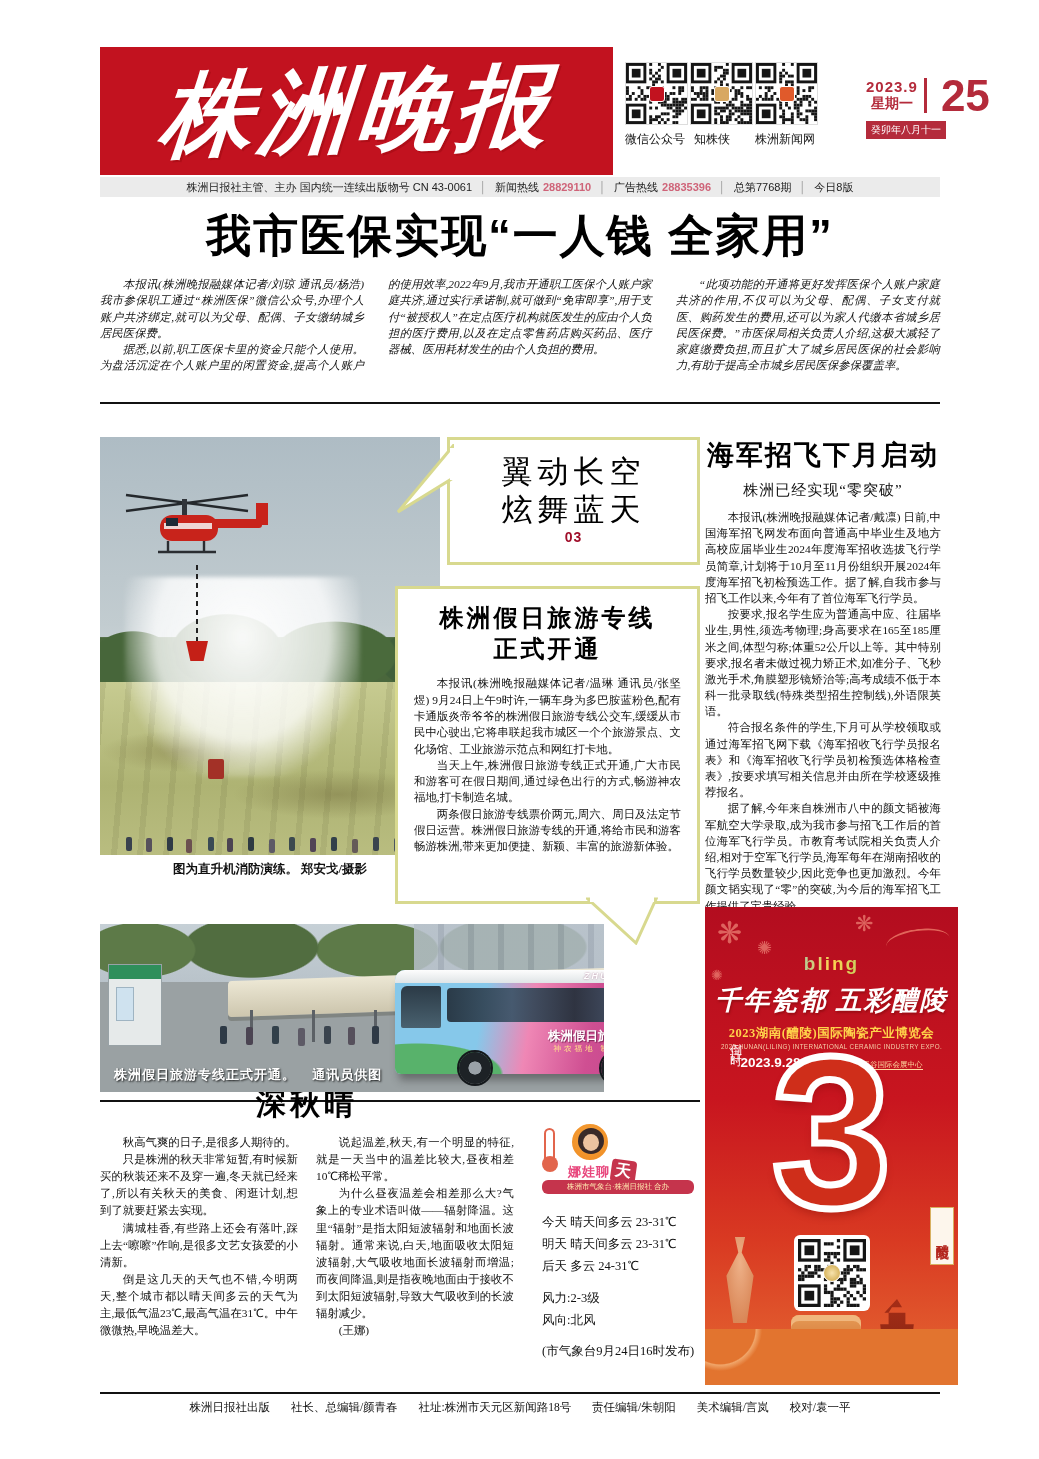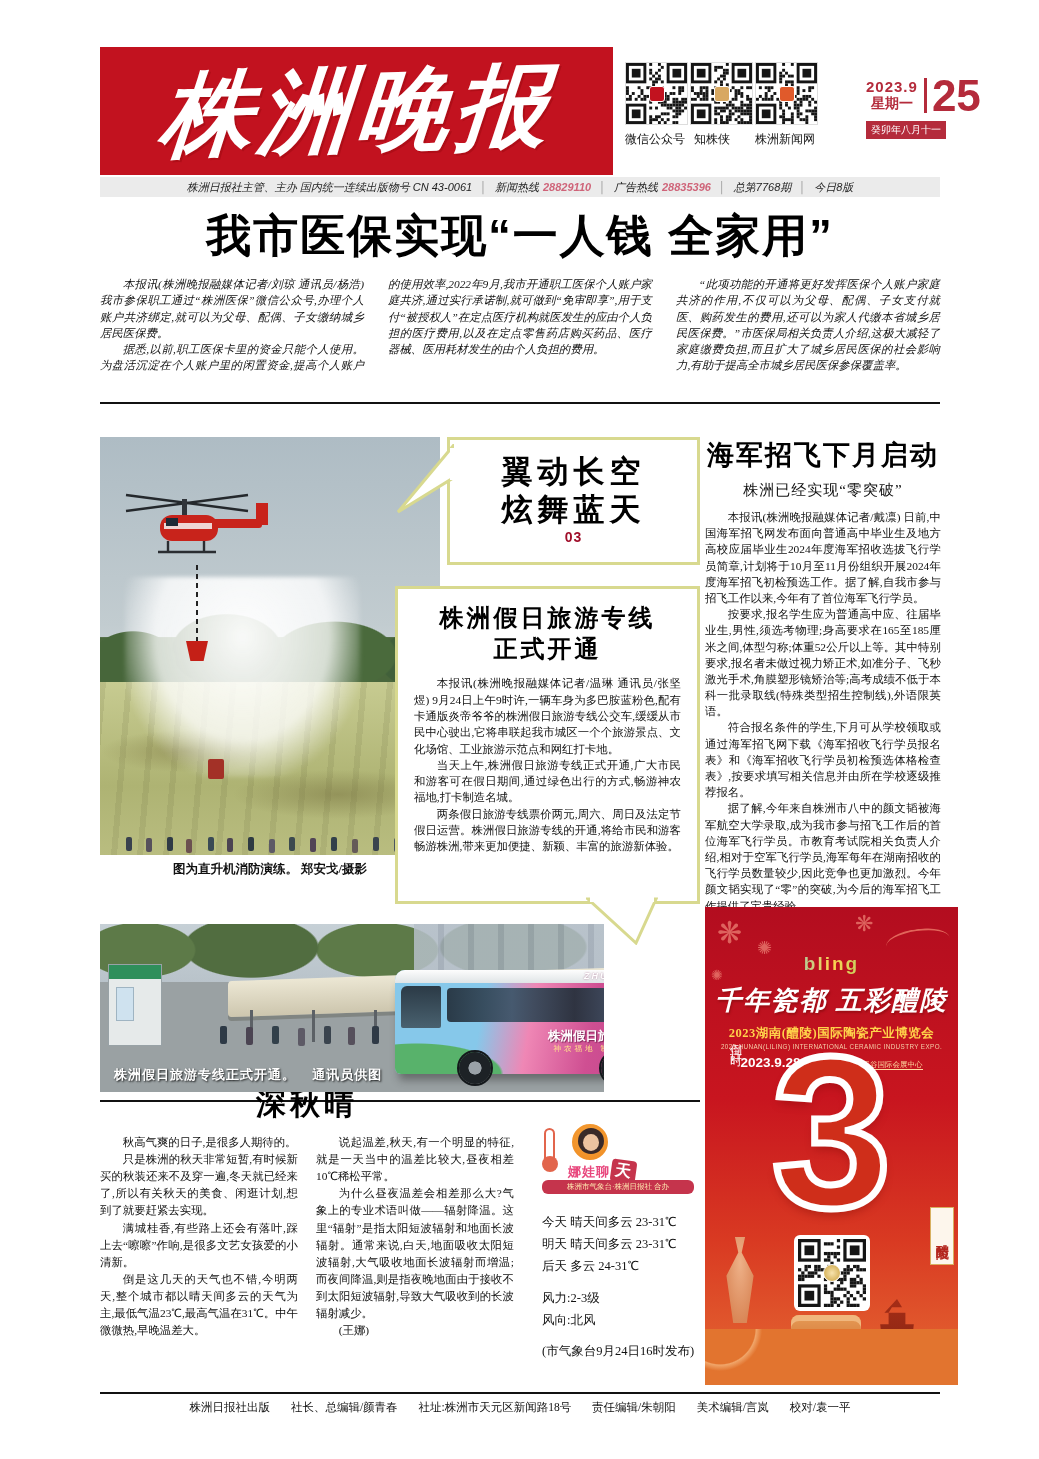--- a/index.html
+++ b/index.html
@@ -18,28 +18,28 @@
   .qr-box svg { display:block; width:100%; height:100%; }
   .qr-center { position:absolute; left:50%; top:50%; width:16px; height:16px; transform:translate(-50%,-50%);
     border-radius:3px; border:1px solid #fff; }
   .qr-label { font-size:12px; color:#111; margin-top:6px; white-space:nowrap; font-family:"Liberation Sans",sans-serif; }
   .date-block { position:absolute; left:866px; top:76px; width:80px; color:#b42b3b;
     font-family:"Liberation Sans",sans-serif; }
   .date-top { display:flex; align-items:center; }
   .date-left { text-align:center; padding-right:6px; border-right:3px solid #b42b3b; }
   .date-ym { font-size:15px; font-weight:bold; letter-spacing:1px; }
   .date-week { font-size:14px; font-weight:bold; }
-  .date-day { font-size:44px; font-weight:bold; line-height:0.9; padding-left:5px; }
+  .date-day { font-size:44px; font-weight:bold; line-height:0.9; padding-left:14px; }
   .date-lunar { margin-top:5px; background:#b42b3b; color:#fff; font-size:10px; text-align:center;
     padding:2px 3px; white-space:nowrap; width:80px; }
 
   
   .info-strip { position:absolute; left:100px; top:177px; width:840px; height:20px; background:#ebebeb;
     display:flex; align-items:center; justify-content:center; font-size:11px; color:#222;
-    font-family:"Liberation Sans",sans-serif; white-space:nowrap;font-style:italic; }
+    font-family:"Liberation Sans",sans-serif; white-space:nowrap; }
   .info-strip .sep { color:#999; margin:0 8px; }
   .hotline-num { color:#cf6479; font-weight:bold; margin-left:4px; }
 
   
   .headline { position:absolute; left:100px; top:206px; width:840px; text-align:center;
     font-size:45px; font-weight:bold; color:#000; font-family:"Liberation Sans",sans-serif;
     letter-spacing:2px; white-space:nowrap; }
   .lead-cols { position:absolute; left:100px; top:276px; width:840px; height:116px;
     column-count:3; column-gap:24px; font-size:11.4px; line-height:1.43; color:#111;font-style:italic; }
   p.body-p { margin:0; text-indent:2em; text-align:justify; }
@@ -75,21 +75,21 @@
       122px 0 0 #2e3a42, 143px 2px 0 #5d5a66, 163px 0 0 #3c4a4f, 184px 1px 0 #514456, 205px 0 0 #32404a,
       226px 2px 0 #655a58, 247px 0 0 #3a444e, 268px 1px 0 #4b5560, 288px 0 0 #343e46; }
   .heli-caption { position:absolute; left:100px; top:861px; width:340px; text-align:center;
     font-size:12.5px; font-weight:bold; color:#111; }
   .heli-caption .credit { }
 
   
   .bubble1 { position:absolute; left:447px; top:437px; width:253px; height:128px; background:#fff;
     border:3px solid #d8d98f; text-align:center; z-index:3; }
   .bubble1-tail { position:absolute; left:-54px; top:4px; width:58px; height:72px; }
-  .bubble1 .big-line { font-size:31px; font-weight:bold; letter-spacing:5px; line-height:1.22; color:#000; }
+  .bubble1 .big-line { font-size:31px; font-weight:normal; letter-spacing:5px; line-height:1.22; color:#000; }
   .bubble1 .pad { padding-top:13px; }
   .page-num { margin-top:0; font-size:14px; font-weight:bold; color:#a00e2a;
     font-family:"Liberation Sans",sans-serif; letter-spacing:1px; }
 
   
   .tour-box { position:absolute; left:395px; top:586px; width:305px; height:318px; background:#fff;
     border:3px solid #d8d98f; padding:14px 16px 10px; z-index:3; }
   .tour-title { text-align:center; font-size:24px; font-weight:bold; letter-spacing:3px; line-height:1.3; color:#000; }
   .tour-body { margin-top:10px; font-size:11.4px; line-height:1.43; color:#111; }
   .tour-tail { position:absolute; left:188px; bottom:-44px; width:72px; height:48px; z-index:4; }

